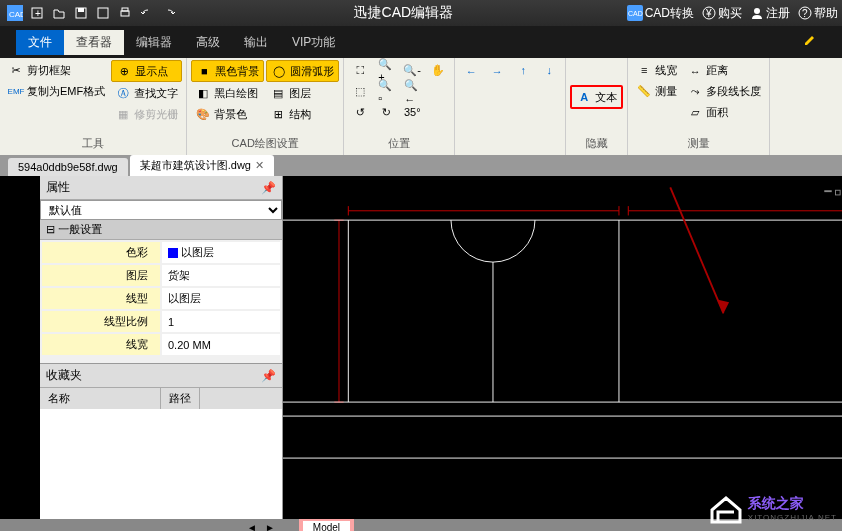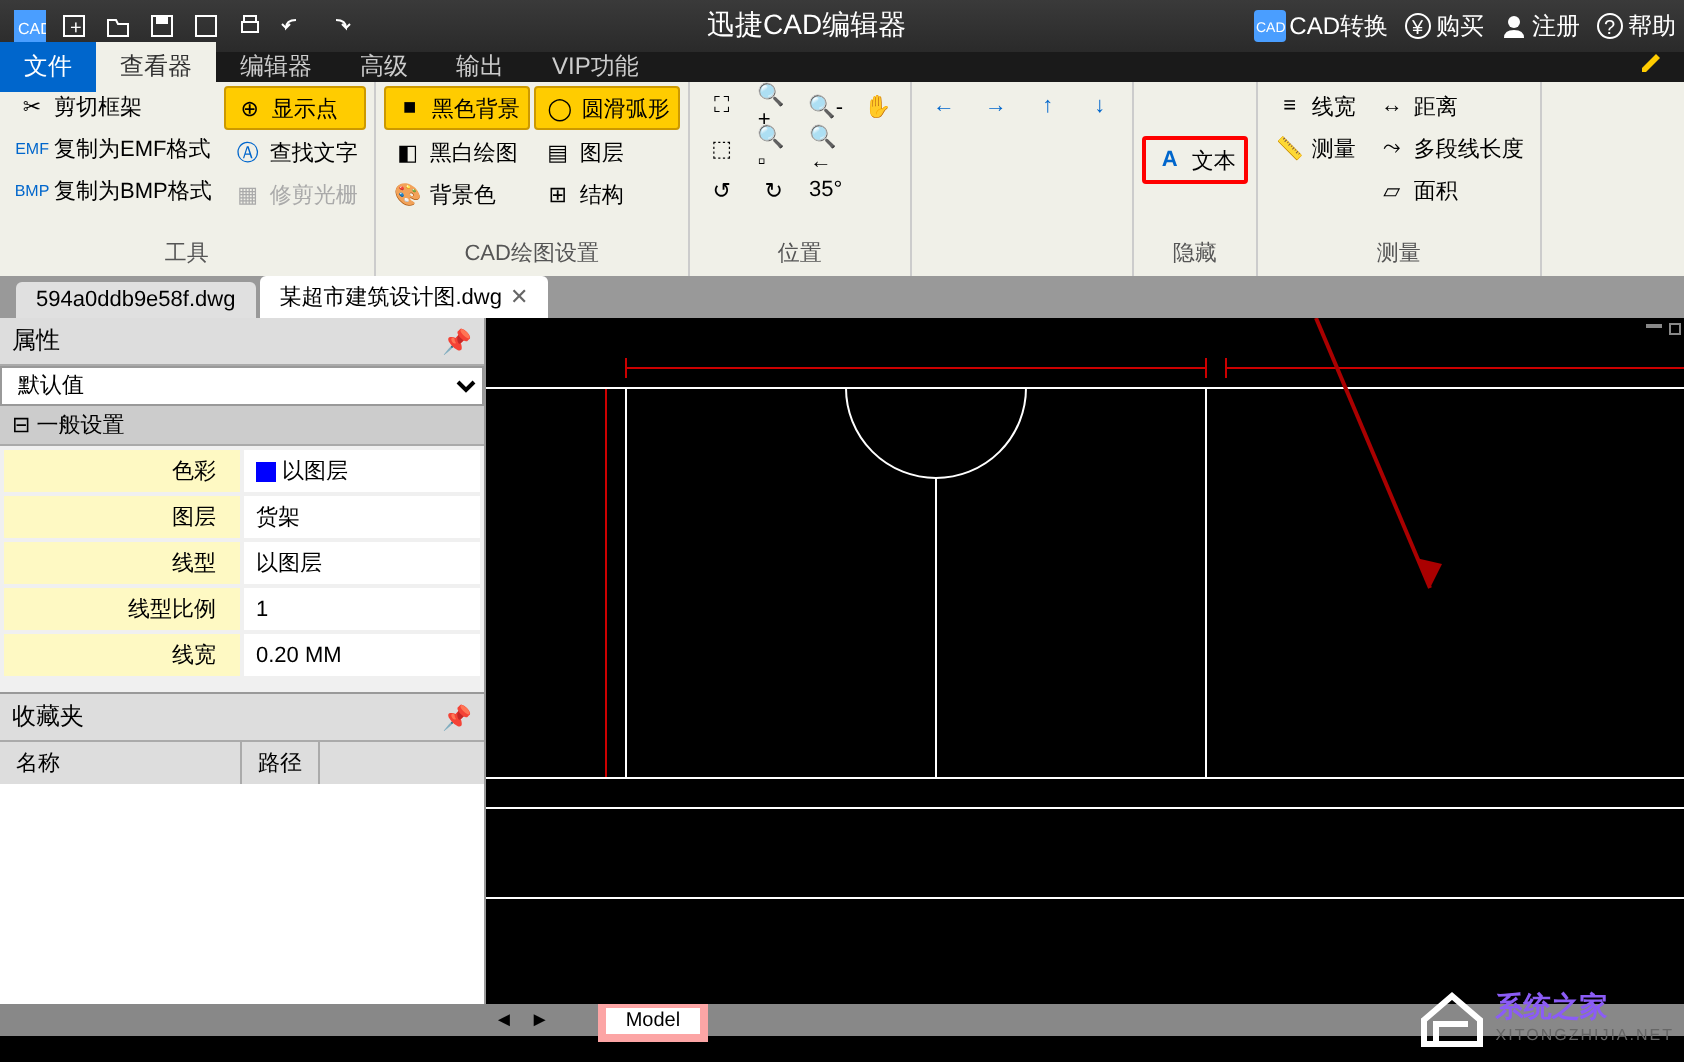--- a/index.html
+++ b/index.html
@@ -4,42 +4,42 @@
   <style>
     * { margin: 0; padding: 0; box-sizing: border-box; font-family: "Microsoft YaHei", sans-serif; }
     body { width: 842px; height: 531px; background: #000; overflow: hidden; position: relative; }
     
     .titlebar { height: 26px; background: linear-gradient(#3a3a3a, #2a2a2a); display: flex; align-items: center; padding: 0 4px; color: #fff; font-size: 12px; }
     .titlebar .icon-btn { width: 22px; height: 22px; display: flex; align-items: center; justify-content: center; cursor: pointer; }
     .titlebar .title { flex: 1; text-align: center; font-size: 14px; }
     .titlebar .right { display: flex; align-items: flex-end; gap: 8px; }
     .titlebar .right-item { display: flex; align-items: center; gap: 2px; cursor: pointer; font-size: 12px; }
     
-    .menubar { height: 15px; background: #1a1a1a; display: flex; align-items: center; padding: 0; }
+    .menubar { height: 15px; background: #1a1a1a; display: flex; align-items: center; padding: 16px; }
     .menu-tab { padding: 4px 12px; color: #ccc; font-size: 12px; cursor: pointer; }
     .menu-tab.active { background: #f0f0e8; color: #333; }
     .menu-tab.file { background: #0066cc; color: #fff; }
     .menubar-right { margin-left: auto; padding-right: 8px; }
     
     .ribbon { height: 98px; background: #f0f0e8; display: flex; border-bottom: 1px solid #999; }
     .ribbon-group { border-right: 1px solid #ccc; padding: 2px 4px; display: flex; flex-direction: column; }
     .ribbon-group-content { flex: 1; display: flex; gap: 2px; }
     .ribbon-group-label { text-align: center; font-size: 11px; color: #555; padding: 2px 0; }
     .ribbon-col { display: flex; flex-direction: column; gap: 1px; }
     .ribbon-btn { display: flex; align-items: center; gap: 3px; padding: 2px 4px; font-size: 11px; cursor: pointer; border-radius: 2px; }
     .ribbon-btn.highlighted { background: #ffcc00; border: 1px solid #cc9900; }
     .ribbon-btn.boxed { border: 2px solid #ff0000; }
     .ribbon-icon { width: 16px; height: 16px; display: inline-flex; align-items: center; justify-content: center; }
     
     .doctabs { height: 20px; background: #999; display: flex; align-items: flex-end; padding: 0 8px; }
     .doctab { background: #e0e0e0; padding: 3px 10px; font-size: 11px; margin-right: 2px; border-radius: 3px 3px 0 0; cursor: pointer; display: flex; align-items: center; gap: 4px; }
     .doctab.active { background: #fff; }
     .doctab-close { cursor: pointer; color: #666; }
     
-    .main { display: flex; height: 343px; }
+    .main { display: flex; height: 343px; margin-left: 40px; }
     
     .sidebar { width: 243px; background: #f0f0f0; border-right: 1px solid #999; display: flex; flex-direction: column; }
     .panel-header { background: #ddd; padding: 3px 6px; font-size: 12px; display: flex; align-items: center; border-bottom: 1px solid #aaa; }
     .panel-header .pin { margin-left: auto; cursor: pointer; }
     .dropdown { width: 100%; padding: 2px 4px; font-size: 11px; border: 1px solid #999; background: #fff; }
     .prop-section { background: #ccc; padding: 2px 6px; font-size: 11px; border-bottom: 1px solid #aaa; }
     .prop-table { width: 100%; font-size: 11px; }
     .prop-table tr { border-bottom: 1px solid #ddd; }
     .prop-table td { padding: 3px 6px; }
     .prop-table td:first-child { width: 50%; background: #fef9c3; text-align: right; padding-right: 12px; }
@@ -157,24 +157,20 @@
   <div class="ribbon-group">
     <div class="ribbon-group-content">
       <div class="ribbon-col">
         <div class="ribbon-btn">
             <span class="ribbon-icon">✂</span>
             <span>剪切框架</span>
           </div>
         <div class="ribbon-btn">
             <span class="ribbon-icon" style="font-size:8px;color:#06c">EMF</span>
             <span>复制为EMF格式</span>
-          </div>
-        <div class="ribbon-btn">
-            <span class="ribbon-icon" style="font-size:8px;color:#06c">BMP</span>
-            <span>复制为BMP格式</span>
           </div>
       </div>
       <div class="ribbon-col">
         <div class="ribbon-btn highlighted">
             <span class="ribbon-icon">⊕</span>
             <span>显示点</span>
           </div>
         <div class="ribbon-btn">
             <span class="ribbon-icon" style="color:#06c">Ⓐ</span>
             <span>查找文字</span>

